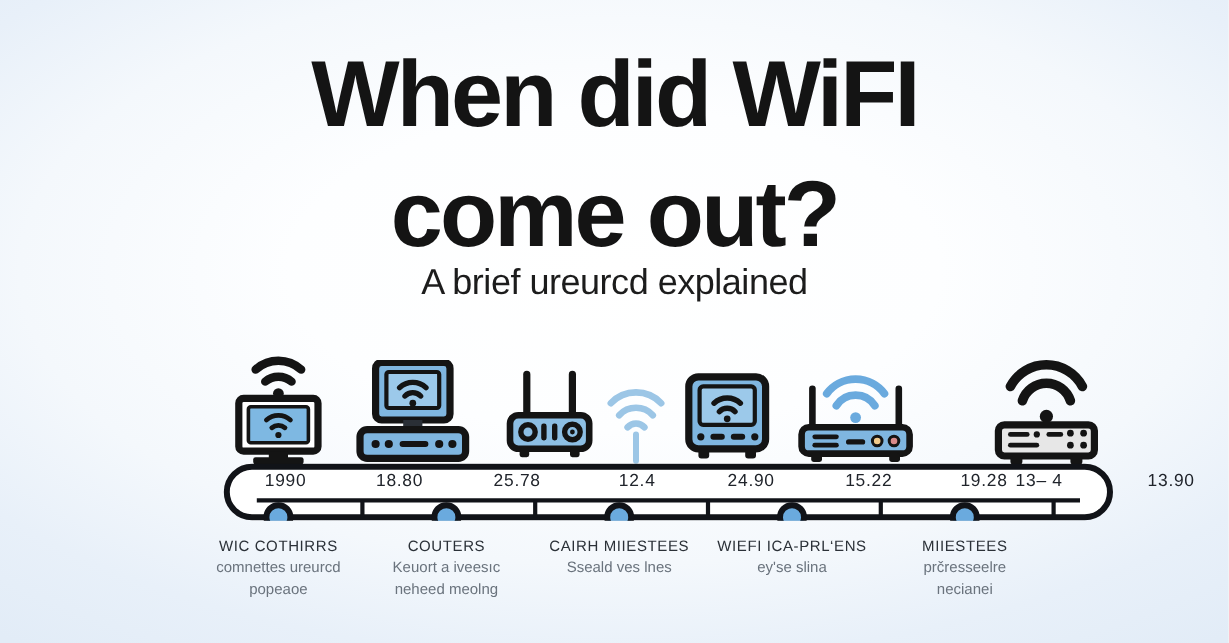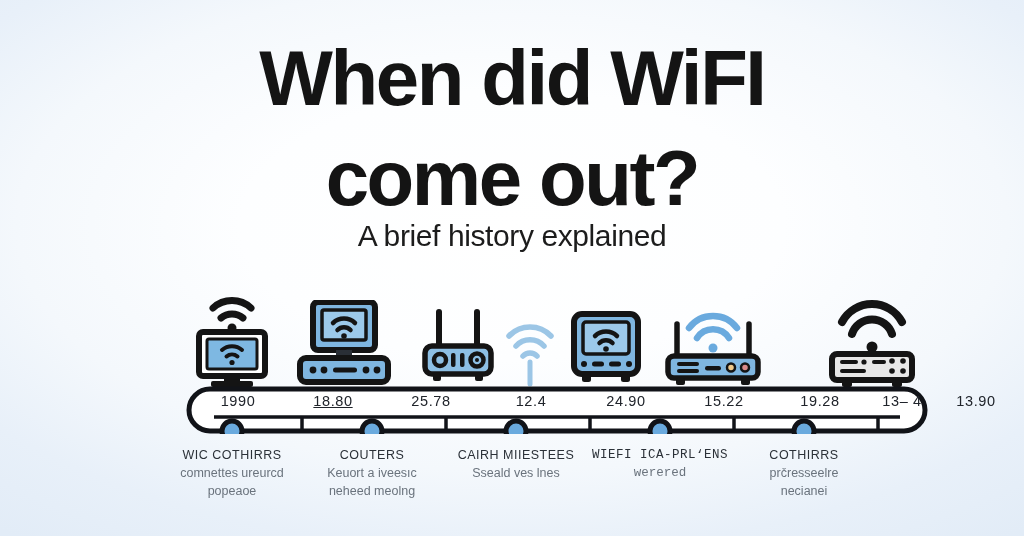--- a/index.html
+++ b/index.html
@@ -89,21 +89,21 @@
 </head>
 <body>
 
 <div id="stage">
   <div id="panel"></div>
 
   <div id="title-block">
     <div class="title-line l1">When did WiFI</div>
     <div class="title-line l2">come out?</div>
   </div>
-  <div id="subtitle">A brief history explained</div>
+  <div id="subtitle">A brief ureurcd explained</div>
 
   <div id="device-row">
 
     <div class="device" style="left:46px; transform:translateX(-50%);">
       <svg class="dev-svg" width="86" height="98" viewBox="0 0 86 98">
         <g fill="none" stroke="#141414" stroke-width="7" stroke-linecap="round">
           <path d="M24 18 A28 28 0 0 1 62 18"></path>
           <path d="M32 28 A17 17 0 0 1 54 28"></path>
         </g>
         <circle cx="43" cy="38" r="4.5" fill="#141414"></circle>
@@ -246,49 +246,49 @@
       <g>
         <circle cx="46" cy="45" r="10" fill="#6aaade" stroke="#111318" stroke-width="5"></circle>
         <circle cx="186" cy="45" r="10" fill="#6aaade" stroke="#111318" stroke-width="5"></circle>
         <circle cx="330" cy="45" r="10" fill="#6aaade" stroke="#111318" stroke-width="5"></circle>
         <circle cx="474" cy="45" r="10" fill="#6aaade" stroke="#111318" stroke-width="5"></circle>
         <circle cx="618" cy="45" r="10" fill="#6aaade" stroke="#111318" stroke-width="5"></circle>
       </g>
     </svg>
 
     <span class="year-label" style="left:52px;text-align:right;">1990</span>
-    <span class="year-label" style="left:147px;text-decoration:underline;">18.80</span>
+    <span class="year-label" style="left:147px;">18.80</span>
     <span class="year-label" style="left:245px;">25.78</span>
     <span class="year-label" style="left:345px;">12.4</span>
     <span class="year-label" style="left:440px;">24.90</span>
     <span class="year-label" style="left:538px;">15.22</span>
     <span class="year-label" style="left:634px;">19.28</span>
-    <span class="year-label" style="left:716px;">13– 4</span>
+    <span class="year-label" style="left:680px;">13– 4</span>
     <span class="year-label" style="left:790px;">13.90</span>
 
   </div>
 
   <div id="captions">
     <div class="caption" style="left:46px;">
       <div class="cap-head">WIC COTHIRRS</div>
       <div class="cap-l1">comnettes ureurcd</div>
       <div class="cap-l2">popeaoe</div>
     </div>
     <div class="caption" style="left:186px;">
       <div class="cap-head">COUTERS</div>
       <div class="cap-l1">Keuort a iveesıc</div>
       <div class="cap-l2">neheed meolng</div>
     </div>
     <div class="caption" style="left:330px;text-align:center;">
       <div class="cap-head">CAIRH MIIESTEES</div>
       <div class="cap-l1">Sseald ves lnes</div>
     </div>
-    <div class="caption" style="left:474px;font-family:Liberation Mono, monospace;">
+    <div class="caption" style="left:474px;">
       <div class="cap-head">WIEFI ICA-PRL‘ENS</div>
-      <div class="cap-l2">werered</div>
+      <div class="cap-l1">ey'se slina</div>
     </div>
     <div class="caption" style="left:618px;">
-      <div class="cap-head">COTHIRRS</div>
+      <div class="cap-head">MIIESTEES</div>
       <div class="cap-l1">prčresseelre</div>
       <div class="cap-l2">necianei</div>
     </div>
   </div>
 </div>
 
 </body></html>

